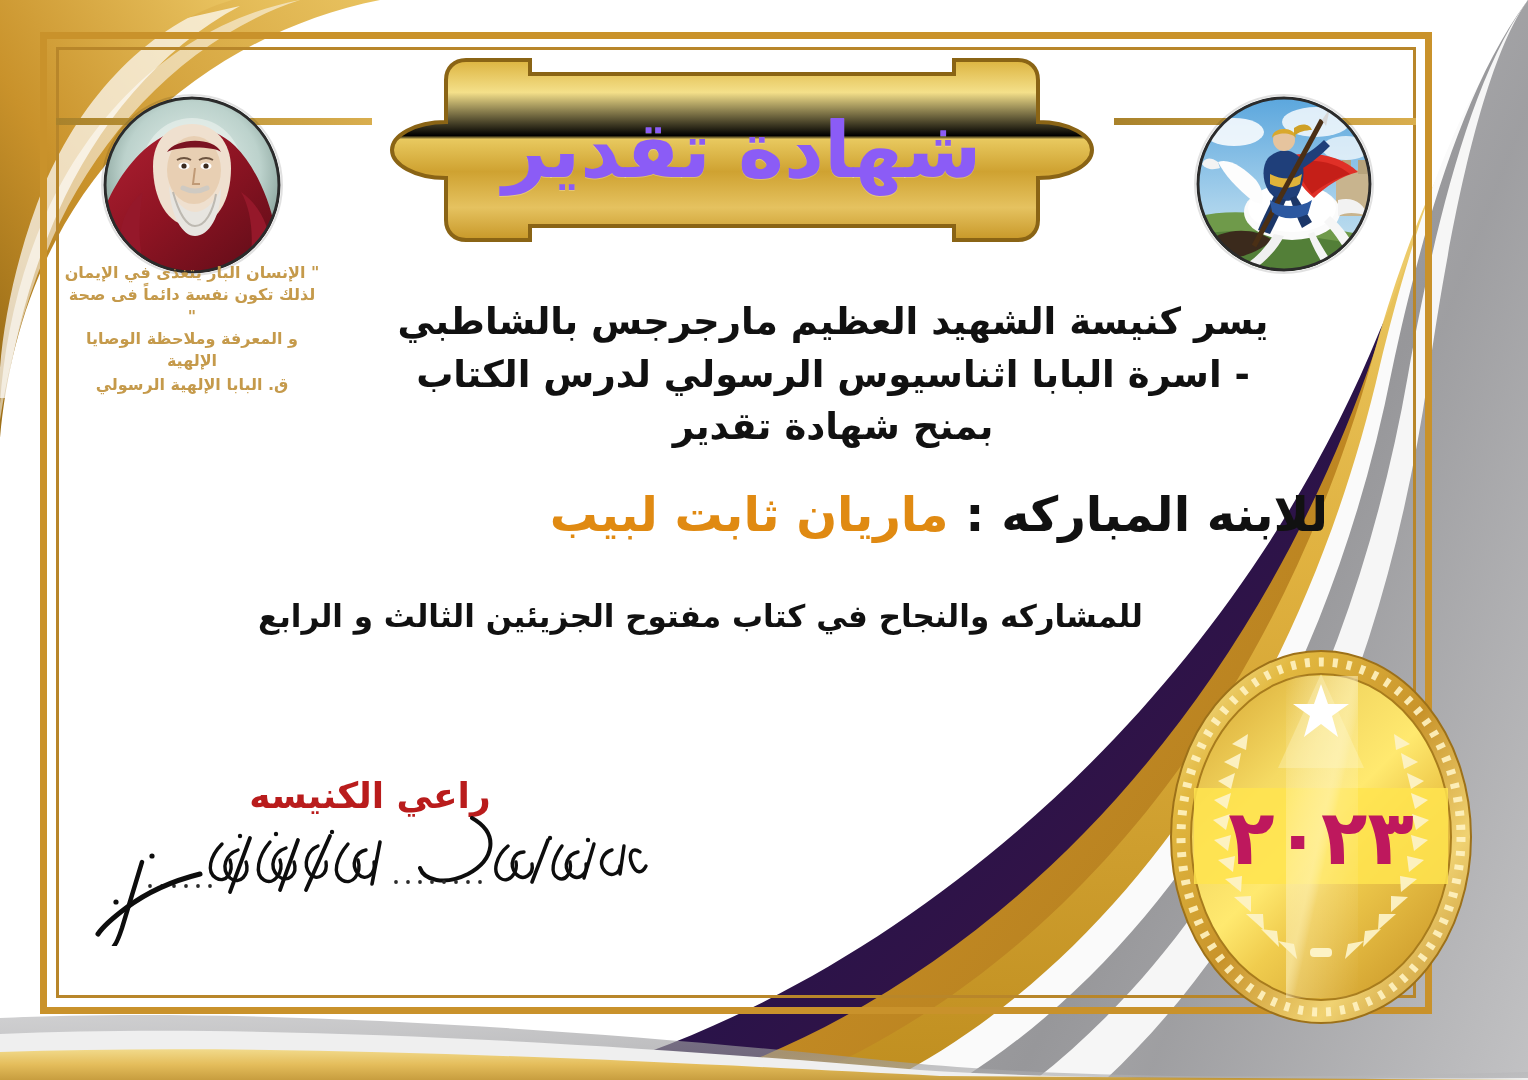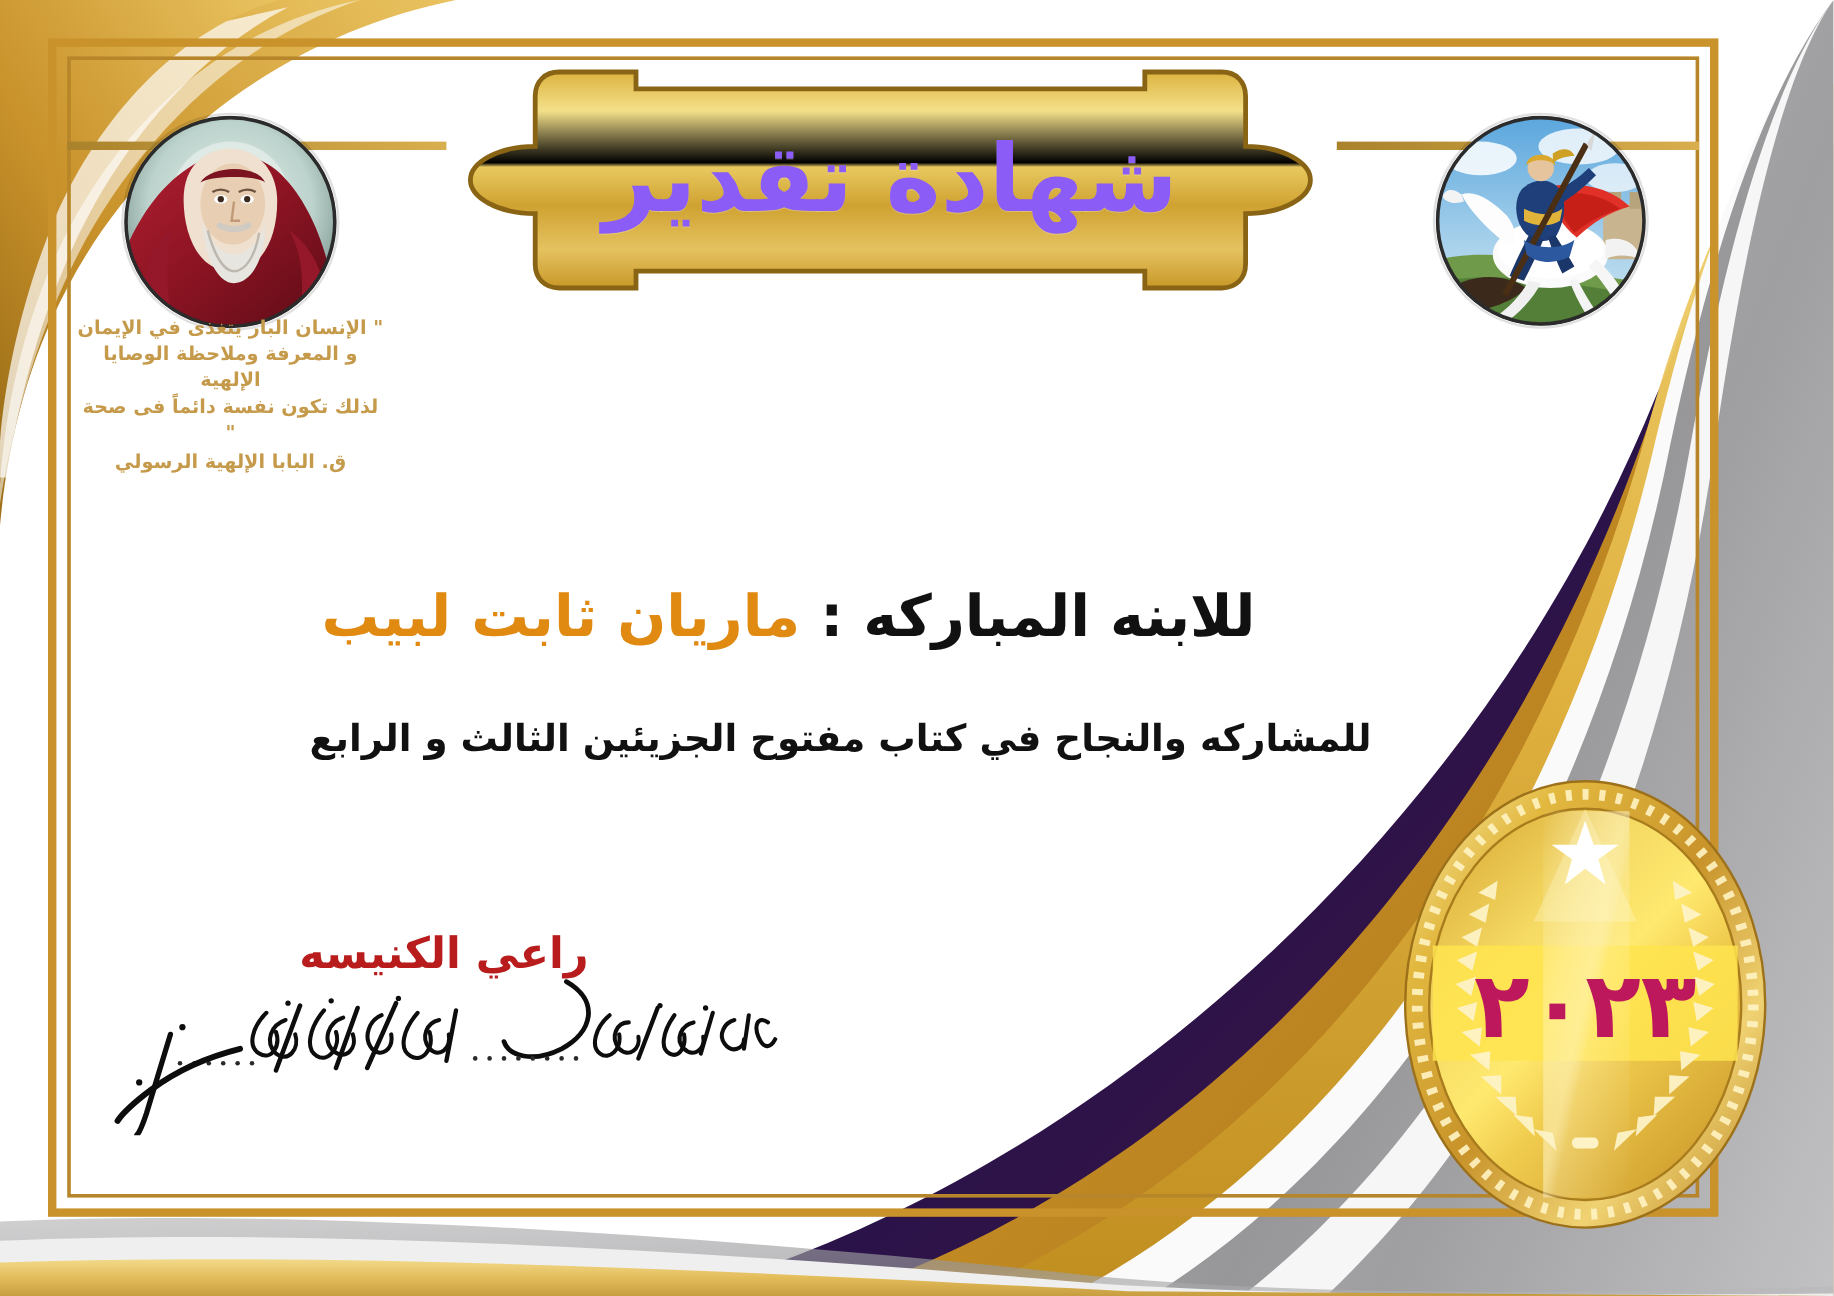--- a/index.html
+++ b/index.html
@@ -104,21 +104,21 @@
     font-size:37px;
     font-weight:bold;
     line-height:1.42;
   }
 
   
   .recipient{
     position:absolute;
     right:200px; top:486px;
     width:1060px;
-    text-align:left;
+    text-align:right;
     direction:rtl;
     font-size:48px;
     font-weight:bold;
     line-height:1.2;
     color:#111111;
   }
   .recipient .name{color:#e08a12;}
 
   
   .achievement{
@@ -382,25 +382,30 @@
           <path d="M126,24 L134,12 L130,30 Z" fill="#d8d8d8"></path>
 
           <path d="M74,104 C86,112 104,112 116,104 L112,118 C100,124 86,124 76,116 Z" fill="#2c58a0"></path>
         </g>
         <circle cx="88" cy="88" r="86" fill="none" stroke="#2b2b2b" stroke-width="3"></circle>
       </svg>
     </div>
 
     <div class="quote">
       <div>" الإنسان البار يتغذى في الإيمان</div>
+      <div>لذلك تكون نفسة دائماً فى صحة "</div>
       <div>و المعرفة وملاحظة الوصايا الإلهية</div>
-      <div>لذلك تكون نفسة دائماً فى صحة "</div>
       <div class="attrib">ق. البابا الإلهية الرسولي</div>
     </div>
 
+    <div class="body-text">
+      <div>يسر كنيسة الشهيد العظيم مارجرجس بالشاطبي</div>
+      <div>- اسرة البابا اثناسيوس الرسولي لدرس الكتاب</div>
+      <div>بمنح شهادة تقدير</div>
+    </div>
 
     <div class="recipient">
       <span>للابنه المباركه :</span>
       <span class="name">ماريان ثابت لبيب</span>
     </div>
 
     <div class="achievement">للمشاركه والنجاح في كتاب مفتوح الجزيئين الثالث و الرابع</div>
 
     <div class="sig-block">
       <div class="sig-title">راعي الكنيسه</div>

